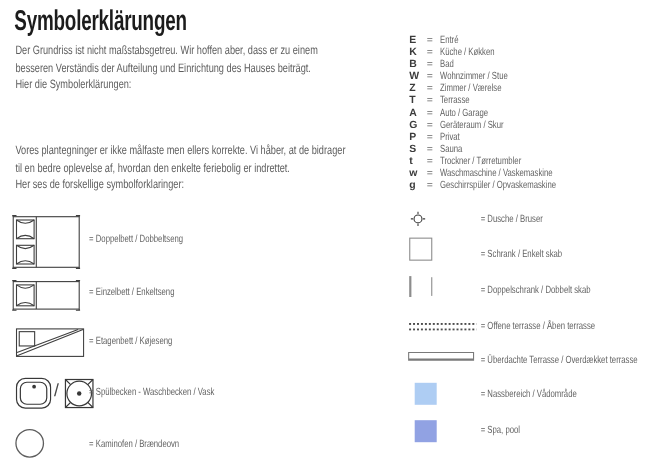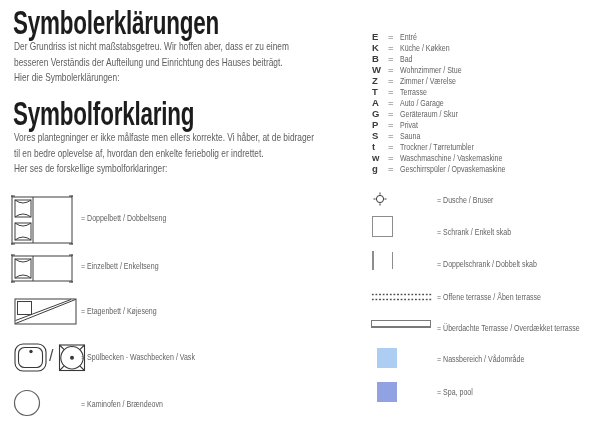--- a/index.html
+++ b/index.html
@@ -2,21 +2,21 @@
 <html><head>
 <meta charset="utf-8">
 <style>
   * { box-sizing: border-box; }
   html,body { margin:0; padding:0; background:#e8e8e8; }
   .page {
     position:relative; width:600px; height:424px; background:#ffffff;
     font-family:"Liberation Sans", sans-serif; overflow:hidden; margin:0 auto;
   }
   .abs { position:absolute; }
-  .title { margin:0; font-size:34px; font-weight:700; color:#1c1c1c; line-height:1; }
+  .title { margin:0; font-size:26px; font-weight:700; color:#1c1c1c; line-height:1; }
   .title-inner { display:inline-block; transform:scaleX(0.66); transform-origin:0 0; white-space:nowrap; letter-spacing:-0.3px; }
   .para {
     margin:0; font-size:11px; line-height:15.5px; color:#5d5d5d;
     white-space:pre; transform:scaleX(0.76); transform-origin:0 0;
   }
   .lbl {
     font-size:9.5px; color:#636363; white-space:nowrap;
     display:inline-block; transform:scaleX(0.74); transform-origin:0 50%;
   }
   .abbr-row { display:flex; align-items:baseline; height:11px; font-size:9.5px; line-height:11px; }
@@ -41,21 +41,20 @@
 
 <div class="page">
 
   
   <h1 class="abs title" style="left:13px; top:5px;"><span class="title-inner">Symbolerklärungen</span></h1>
   <p class="abs para" style="left:14px; top:39px;">Der Grundriss ist nicht maßstabsgetreu. Wir hoffen aber, dass er zu einem
 besseren Verständis der Aufteilung und Einrichtung des Hauses beiträgt.
 Hier die Symbolerklärungen:</p>
 
   
-  <h1 class="abs title" style="left:13px; top:96px;"><span class="title-inner">Symbolforklaring</span></h1>
   <p class="abs para" style="left:14px; top:130px;">Vores plantegninger er ikke målfaste men ellers korrekte. Vi håber, at de bidrager
 til en bedre oplevelse af, hvordan den enkelte feriebolig er indrettet.
 Her ses de forskellige symbolforklaringer:</p>
 
   
   <div class="abs" style="left:372px; top:31px;">
     <div class="abbr-row">
         <span class="abbr-letter">E</span>
         <span class="abbr-eq">=</span>
         <span class="abbr-meaning">Entré</span>

